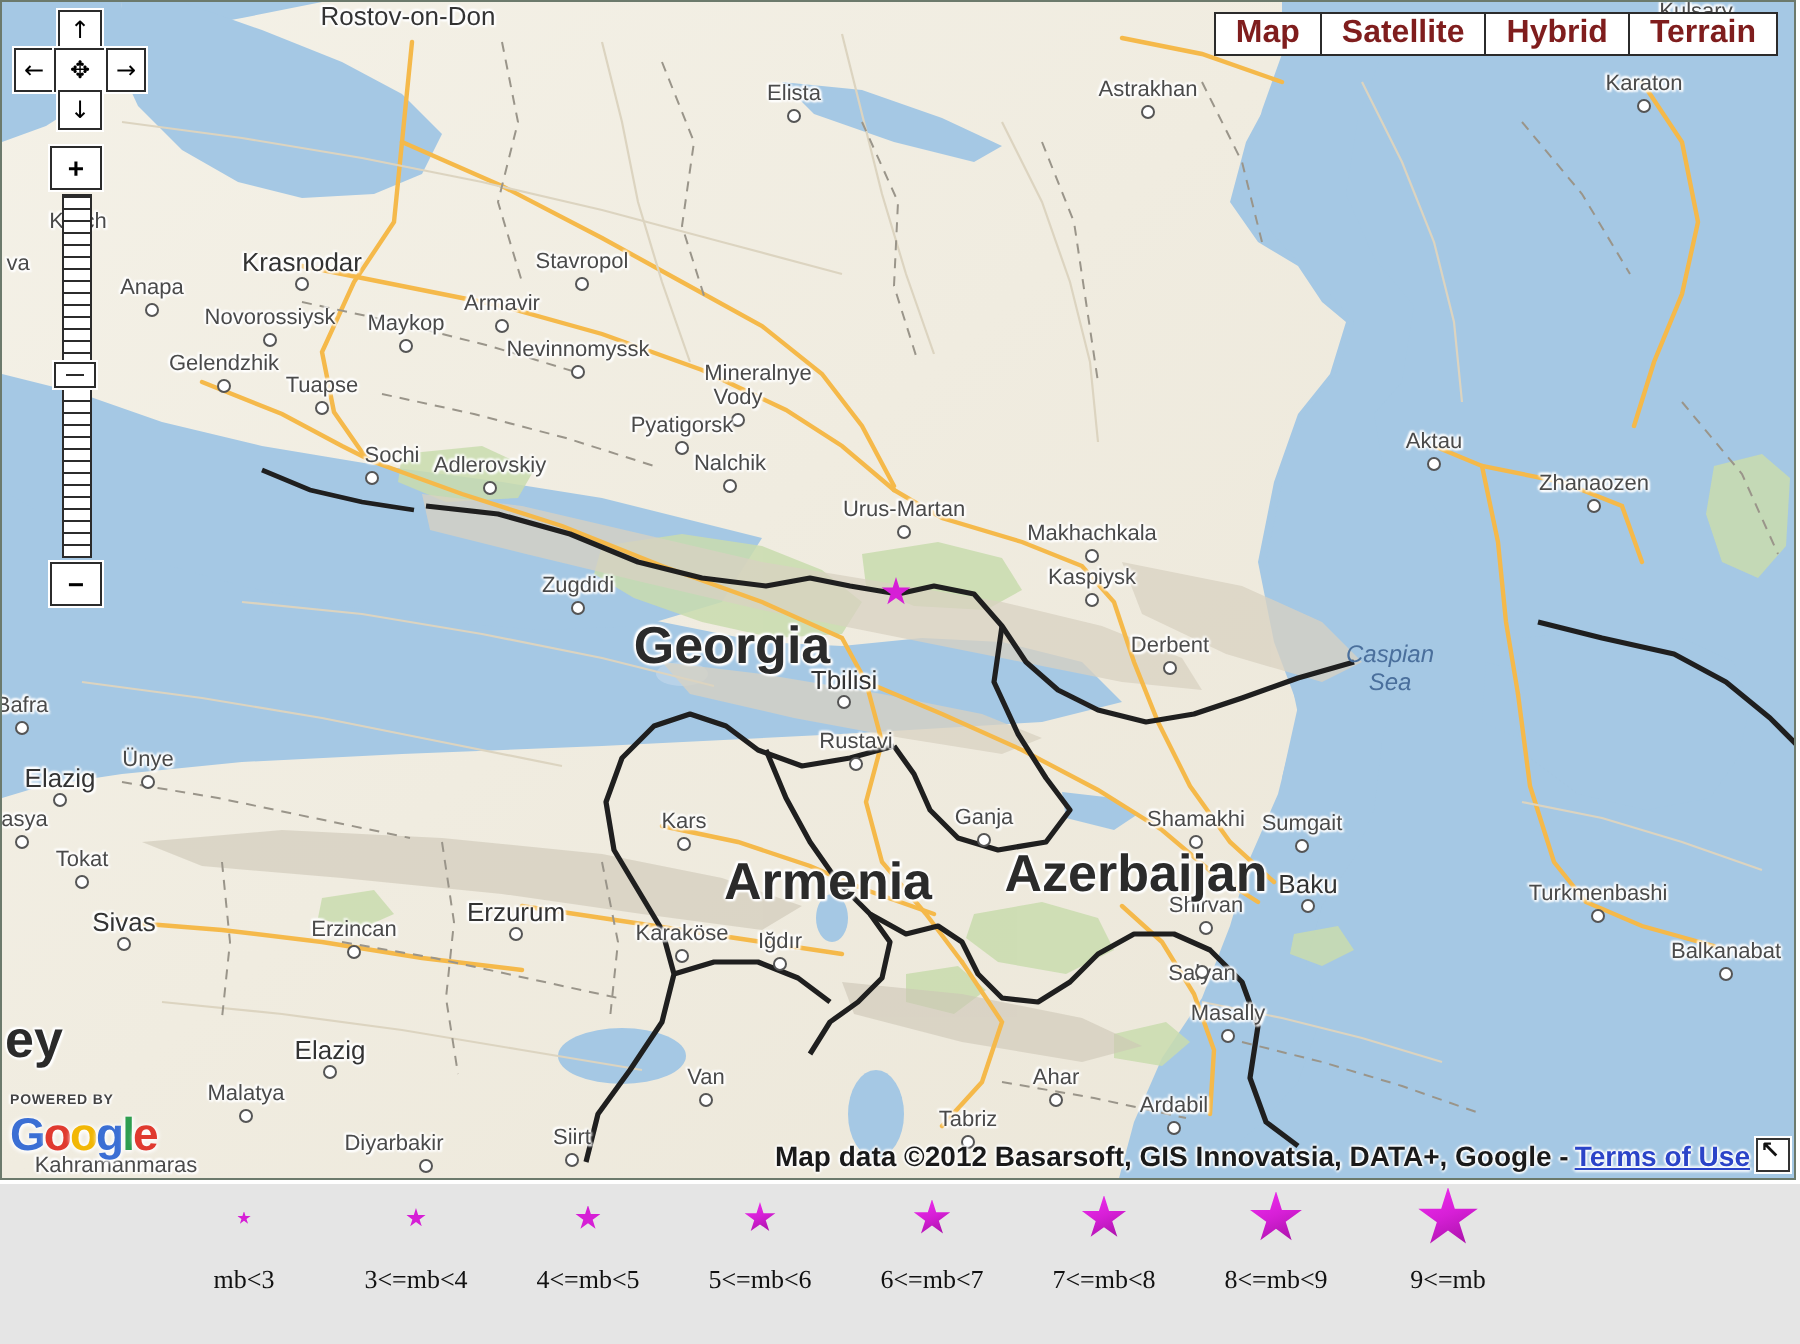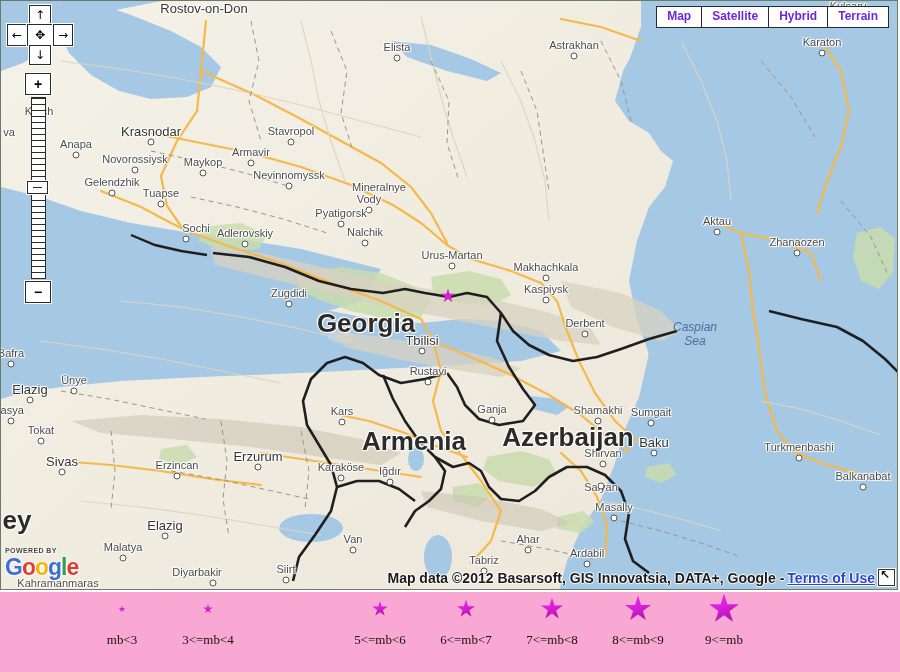--- a/index.html
+++ b/index.html
@@ -44,21 +44,21 @@
   #zoom-ticks{position:absolute;left:0;top:0;width:13px;height:180px;
      background-image:repeating-linear-gradient(to bottom,#2b2b2b 0px,#2b2b2b 1px,transparent 1px,transparent 6px);}
   #zoom-handle{position:absolute;left:2px;top:108px;width:19px;height:11px;background:#fff;
                border:1px solid #2b2b2b;box-shadow:0 0 0 1px #fff;cursor:pointer;
                display:flex;align-items:center;justify-content:center;}
   #zoom-handle::before{content:"";width:9px;height:1px;background:#2b2b2b;}
 
   
   #maptype{position:absolute;right:8px;top:5px;display:flex;z-index:40;}
   .mt{background:#fff;border:1px solid #2b2b2b;border-right:none;padding:2px 10px 3px;
-      font-size:12px;font-weight:bold;color:#6d28d9;cursor:pointer;font-family:"Liberation Sans",sans-serif;
+      font-size:16px;font-weight:bold;color:#7f1d1d;cursor:pointer;font-family:"Liberation Sans",sans-serif;
       line-height:15px;}
   .mt:last-child{border-right:1px solid #2b2b2b;}
 
   
   #glogo{position:absolute;left:4px;bottom:10px;z-index:35;}
   #glogo .pw{font-size:7px;font-weight:bold;color:#444;letter-spacing:.4px;line-height:8px;
              font-family:"Liberation Sans",sans-serif;
              text-shadow:0 1px 1px #fff,1px 0 1px #fff,-1px 0 1px #fff;}
   #glogo .gw{font-size:23px;font-weight:bold;letter-spacing:-1px;line-height:24px;
              font-family:"Liberation Sans",sans-serif;
@@ -77,21 +77,21 @@
   #resize-ico::after{content:"\2196";position:absolute;left:1px;top:-2px;font-size:12px;color:#111;
                      font-family:"DejaVu Sans",sans-serif;text-shadow:none;}
 
   
   .star{position:absolute;background:#d61fd6;
         clip-path:polygon(50% 0%,61% 35%,98% 35%,68% 57%,79% 91%,50% 70%,21% 91%,32% 57%,2% 35%,39% 35%);
         transform:translate(-50%,-50%);}
   .star.grad{background:linear-gradient(160deg,#f02ef0 0%,#d61fd6 45%,#9d0f9d 100%);}
 
   
-  #legend{position:absolute;left:0;top:592px;width:900px;height:80px;background:#f9a8d4;}
+  #legend{position:absolute;left:0;top:592px;width:900px;height:80px;background:#e5e5e5;}
   .leg-item{position:absolute;transform:translateX(-50%);text-align:center;}
   .leg-star-wrap{height:34px;display:flex;align-items:center;justify-content:center;}
   .leg-lbl{font-family:"Liberation Serif",serif;font-size:13px;color:#111;white-space:nowrap;margin-top:6px;}
 </style>
 </head>
 <body>
 
 <div id="page">
 
   <div id="map-frame">
@@ -430,20 +430,26 @@
           <div class="star" style="position: relative; transform: none; width: 7px; height: 7px; background: rgb(214, 31, 214);"></div>
         </div>
         <div class="leg-lbl">mb&lt;3</div>
       </div>
       <div class="leg-item" style="left: 208px; top: 0px;">
         <div class="leg-star-wrap">
           <div class="star" style="position: relative; transform: none; width: 10px; height: 10px; background: rgb(214, 31, 214);"></div>
         </div>
         <div class="leg-lbl">3&lt;=mb&lt;4</div>
       </div>
+      <div class="leg-item" style="left: 294px; top: 0px;">
+        <div class="leg-star-wrap">
+          <div class="star" style="position: relative; transform: none; width: 13px; height: 13px; background: rgb(214, 31, 214);"></div>
+        </div>
+        <div class="leg-lbl">4&lt;=mb&lt;5</div>
+      </div>
       <div class="leg-item" style="left: 380px; top: 0px;">
         <div class="leg-star-wrap">
           <div class="star grad" style="position: relative; transform: none; width: 16px; height: 16px;"></div>
         </div>
         <div class="leg-lbl">5&lt;=mb&lt;6</div>
       </div>
       <div class="leg-item" style="left: 466px; top: 0px;">
         <div class="leg-star-wrap">
           <div class="star grad" style="position: relative; transform: none; width: 19px; height: 19px;"></div>
         </div>

